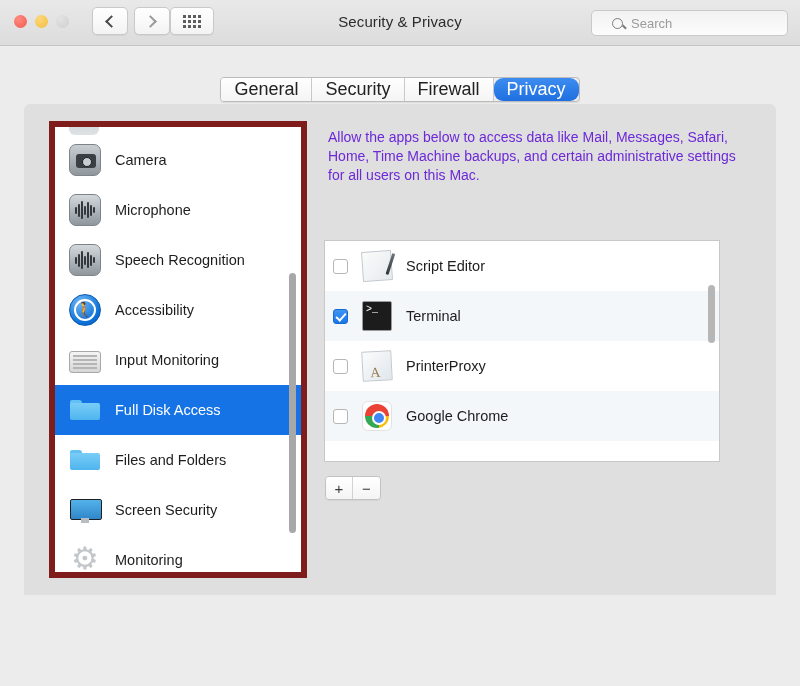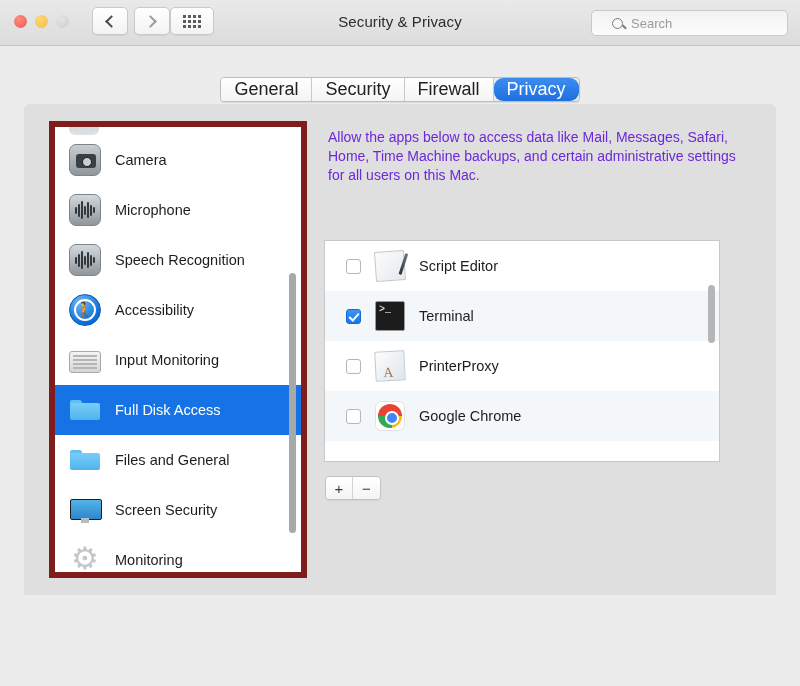--- a/index.html
+++ b/index.html
@@ -192,21 +192,21 @@
     background: #a8a8a8; border-radius: 4px;
   }
 
   
   .rightpane { position: absolute; left: 296px; top: 17px; width: 431px; height: 457px; }
   .desc { font-size: 14px; line-height: 19px; color: #6d28d9; padding: 7px 4px 0 8px; }
   .applist {
     position: absolute; left: 4px; top: 119px; width: 396px; height: 222px;
     background: #ffffff; border: 1px solid #c8c8c8; overflow: hidden;
   }
-  .app-row { display: flex; align-items: center; height: 50px; padding-left: 21px; }
+  .app-row { display: flex; align-items: center; height: 50px; padding-left: 8px; }
   .app-row.alt { background: #f4f7f9; }
   .cbox {
     width: 15px; height: 15px; border-radius: 3px; flex: none;
     background: #ffffff; border: 1px solid #b6b6b6;
   }
   .cbox.on {
     background: linear-gradient(to bottom, #3f93f4, #1877e8); border-color: #1569cf;
     position: relative;
   }
   .cbox.on::after {
@@ -373,21 +373,21 @@
               <i></i>
           </span>
           <span class="sb-label">Input Monitoring</span>
         </div>
         <div class="sb-item selected">
           <span class="sb-ico ico-folder"></span>
           <span class="sb-label">Full Disk Access</span>
         </div>
         <div class="sb-item">
           <span class="sb-ico ico-folder"></span>
-          <span class="sb-label">Files and General</span>
+          <span class="sb-label">Files and Folders</span>
         </div>
         <div class="sb-item">
           <span class="sb-ico ico-display"></span>
           <span class="sb-label">Screen Security</span>
         </div>
         <div class="sb-item">
           <span class="sb-ico ico-gear"></span>
           <span class="sb-label">Monitoring</span>
         </div>
       </div>

